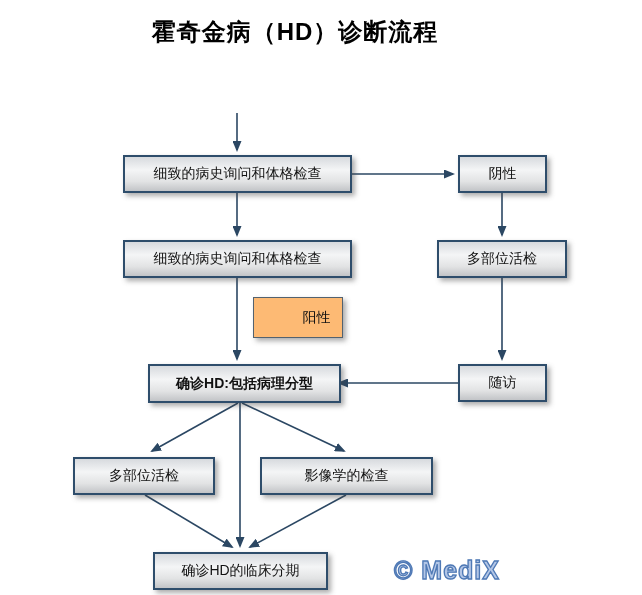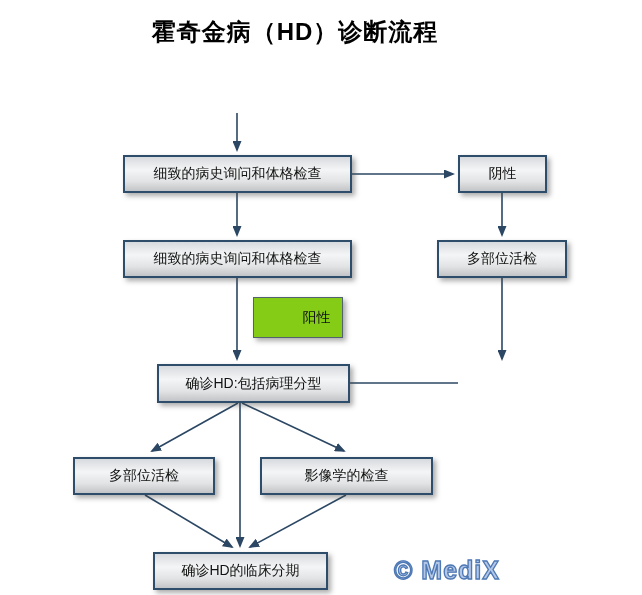--- a/index.html
+++ b/index.html
@@ -30,21 +30,21 @@
     border:2px solid #2e4d6b;
     background:linear-gradient(180deg,#d7dade 0%,#f4f5f6 38%,#e2e3e4 72%,#c2c4c7 100%);
     box-shadow:3px 3px 5px rgba(70,70,70,0.45);
     display:flex;align-items:center;justify-content:center;
     font-size:14px;
     color:#111111;
     text-align:center;
     line-height:1.1;
   }
   .node.pink{
-    background:#84cc16;
+    background:#fdba74;
     border:1.5px solid #53626f;
     padding-left:37px;
   }
   .watermark{
     position:absolute;
     left:366px;top:556px;
     font-size:25px;
     font-weight:bold;
     color:#b3c6e6;
     -webkit-text-stroke:1.3px #4f79b5;
@@ -84,22 +84,23 @@
   <div class="node" style="left:123px;top:155px;width:229px;height:38px;">细致的病史询问和体格检查</div>
 
   <div class="node" style="left:458px;top:155px;width:89px;height:38px;">阴性</div>
 
   <div class="node" style="left:123px;top:240px;width:229px;height:38px;">细致的病史询问和体格检查</div>
 
   <div class="node" style="left:437px;top:240px;width:130px;height:38px;">多部位活检</div>
 
   <div class="node pink" style="left:253px;top:297px;width:90px;height:41px;">阳性</div>
 
-  <div class="node" style="left:157px;top:364px;width:193px;height:39px;">确诊HD:包括病理分型</div>
+  <div class="node" style="left:148px;top:364px;width:193px;height:39px;font-weight:bold;">确诊HD:包括病理分型</div>
 
+  <div class="node" style="left:458px;top:364px;width:89px;height:38px;">随访</div>
 
   <div class="node" style="left:73px;top:457px;width:142px;height:38px;">多部位活检</div>
 
   <div class="node" style="left:260px;top:457px;width:173px;height:38px;">影像学的检查</div>
 
   <div class="node" style="left:153px;top:552px;width:175px;height:38px;">确诊HD的临床分期</div>
 
   <div class="watermark">© MediX</div>
 
 </div>

